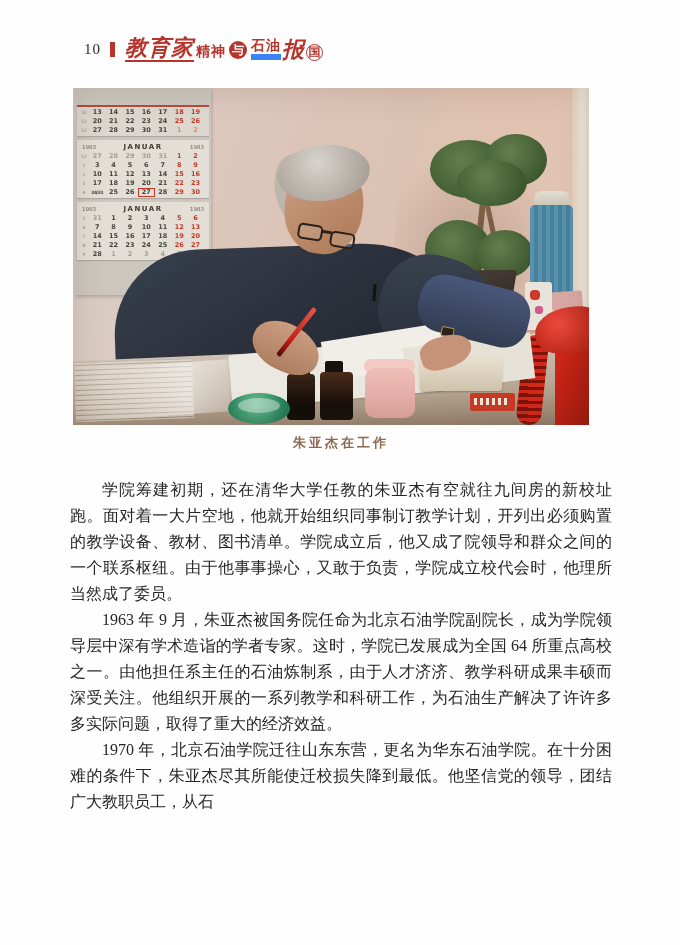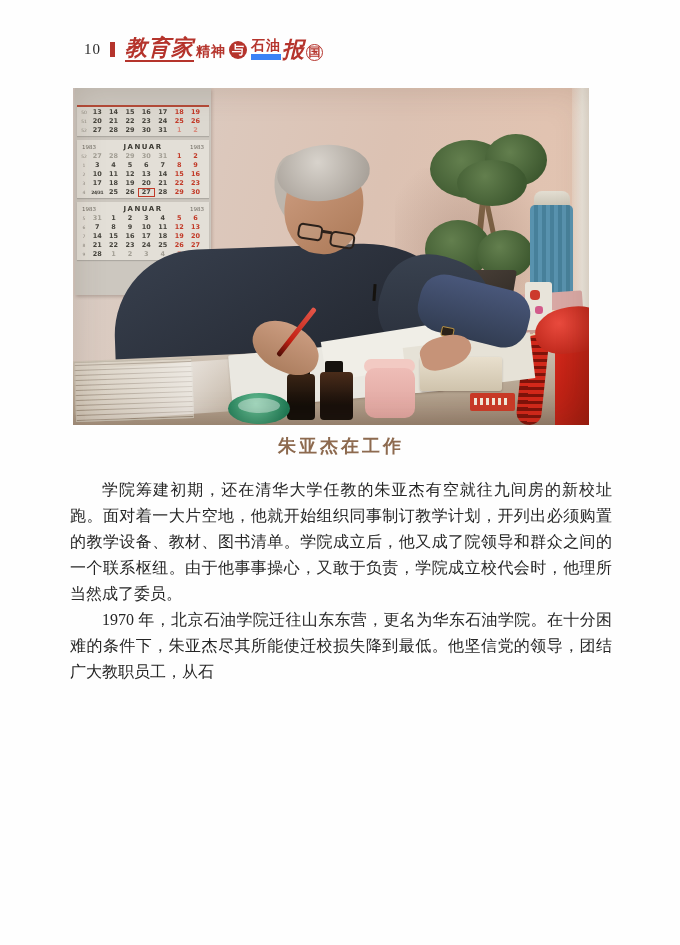--- a/index.html
+++ b/index.html
@@ -139,21 +139,21 @@
   .watch { left:368px; top:239px; width:13px; height:10px; background:#2a2118; border:1px solid #b59045;
        border-radius:2px; transform:rotate(12deg); }
   .lhand { left:347px; top:248px; width:52px; height:32px; border-radius:45% 55% 60% 40%;
        background:#c69378; transform:rotate(-16deg); }
   .rhand { left:178px; top:236px; width:70px; height:47px; border-radius:50% 60% 45% 55%;
        background:linear-gradient(#cb9c80,#ad7f60); transform:rotate(24deg); }
   .redpen { left:221px; top:214px; width:5px; height:60px; border-radius:2px; transform:rotate(38deg);
        background:linear-gradient(to bottom,#e4574a,#c21f12 68%,#4a0e06); }
 
   
-  figcaption { margin-top:9px; text-align:center; font-size:18px; letter-spacing:3px;
+  figcaption { margin-top:9px; text-align:center; font-size:13px; letter-spacing:3px;
        color:#8d6a4f; font-weight:bold; }
 
   
   main { position:absolute; left:70px; top:477px; width:542px; }
   .para { font-size:16px; line-height:26px; color:#262626; text-align:justify; text-indent:2em;
        font-family:"Liberation Serif","DejaVu Serif",serif; }
 </style>
 </head>
 <body>
 
@@ -386,17 +386,18 @@
       <div class="abs lhand"></div>
       <div class="abs rhand"></div>
       <div class="abs redpen"></div>
     </div>
     <figcaption>朱亚杰在工作</figcaption>
   </figure>
 
   <main>
     <div id="paragraphs">
         <p class="para">学院筹建初期，还在清华大学任教的朱亚杰有空就往九间房的新校址跑。面对着一大片空地，他就开始组织同事制订教学计划，开列出必须购置的教学设备、教材、图书清单。学院成立后，他又成了院领导和群众之间的一个联系枢纽。由于他事事操心，又敢于负责，学院成立校代会时，他理所当然成了委员。</p>
+        <p class="para">1963 年 9 月，朱亚杰被国务院任命为北京石油学院副院长，成为学院领导层中深有学术造诣的学者专家。这时，学院已发展成为全国 64 所重点高校之一。由他担任系主任的石油炼制系，由于人才济济、教学科研成果丰硕而深受关注。他组织开展的一系列教学和科研工作，为石油生产解决了许许多多实际问题，取得了重大的经济效益。</p>
         <p class="para">1970 年，北京石油学院迁往山东东营，更名为华东石油学院。在十分困难的条件下，朱亚杰尽其所能使迁校损失降到最低。他坚信党的领导，团结广大教职员工，从石</p>
       </div>
   </main>
 
 </div>
 
 </body></html>

